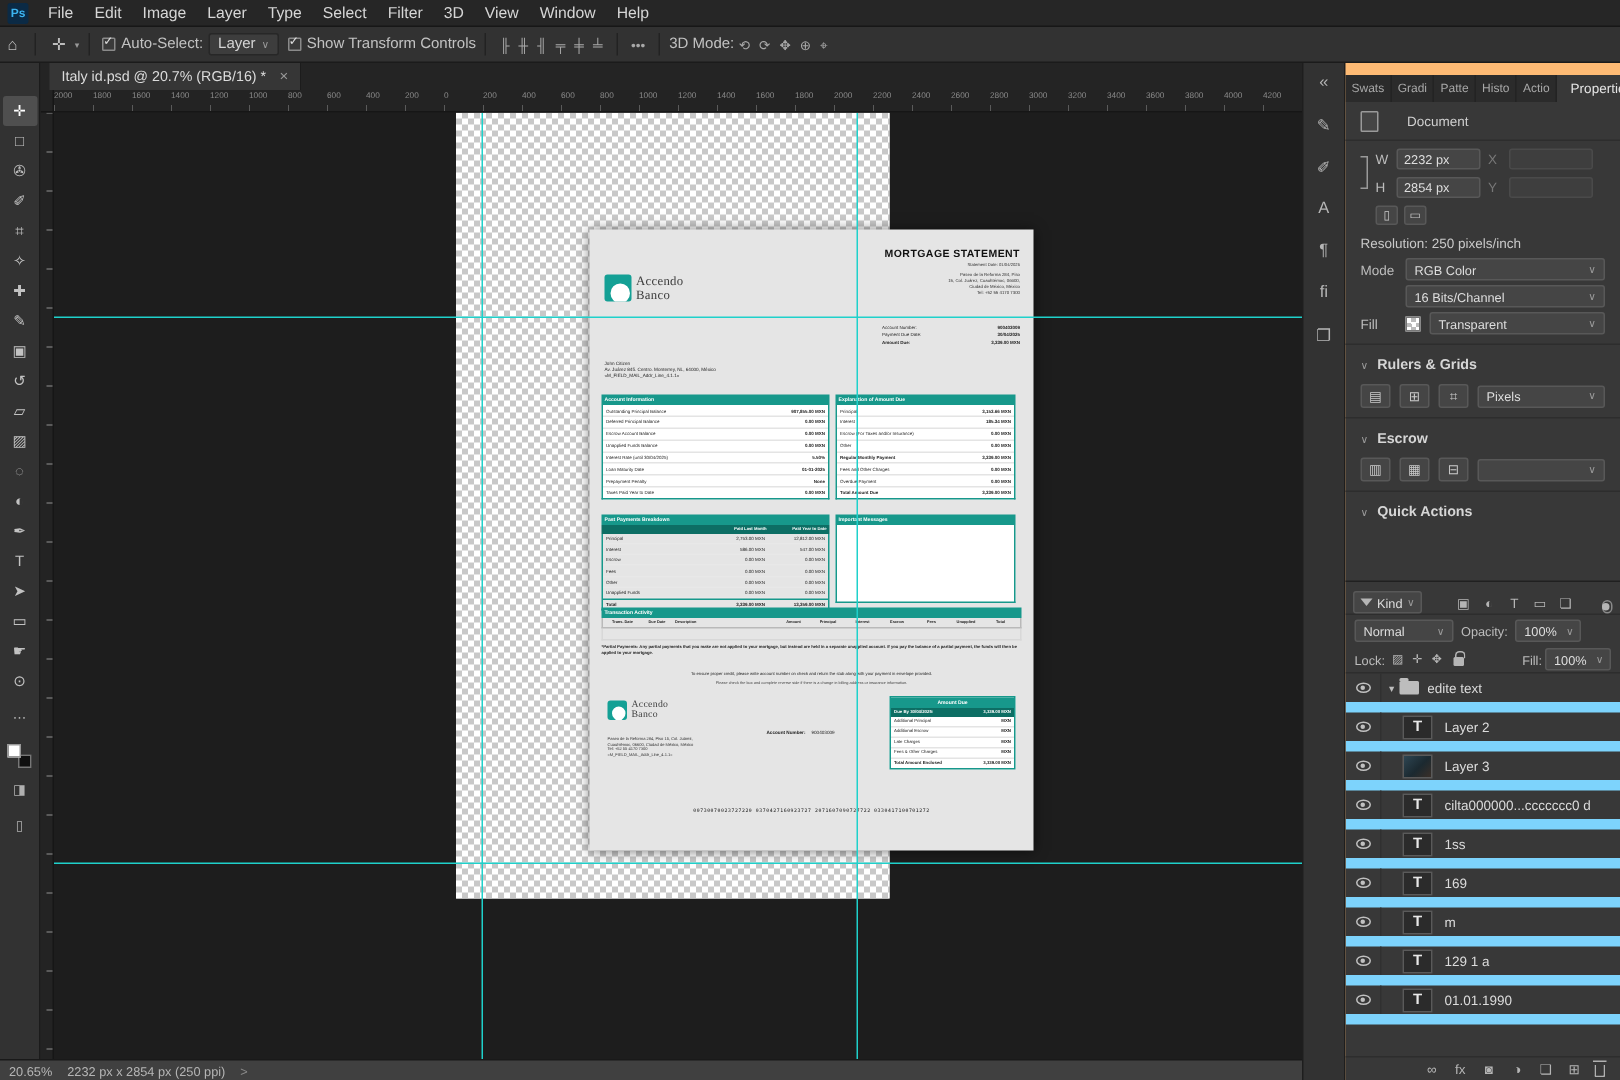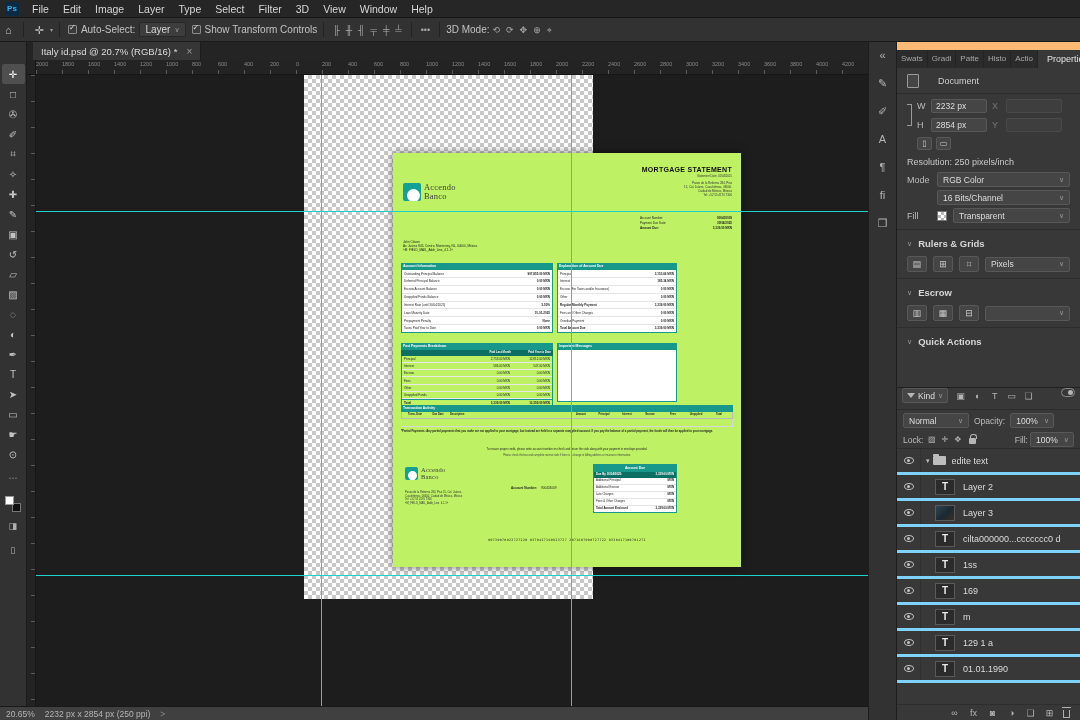--- a/index.html
+++ b/index.html
@@ -66,21 +66,21 @@
   
   .canvas{position:absolute;top:75px;left:36px;width:832px;bottom:14px;background:#1d1d1d;
     overflow:hidden;z-index:10}
   .checker{position:absolute;left:268px;top:0;width:289px;height:524px;background:#fff;
     background-image:conic-gradient(#c8c8c8 90deg,#fff 90deg 180deg,#c8c8c8 180deg 270deg,#fff 270deg);
     background-size:8px 8px;z-index:1}
   .guide-v{position:absolute;top:0;bottom:0;width:1px;background:#1fd1cb;z-index:6}
   .guide-h{position:absolute;left:0;right:0;height:1px;background:#1fd1cb;z-index:6}
 
   
-  .doc{position:absolute;left:357px;top:78px;width:348px;height:414px;background:#bef264;z-index:3;
+  .doc{position:absolute;left:357px;top:78px;width:296px;height:414px;background:#e5e5e5;z-index:3;
     box-shadow:0 0 8px rgba(0,0,0,.55);color:#222;font-size:3px;line-height:1.35}
   .doc-title{position:absolute;top:12px;right:9px;font-size:7px;font-weight:bold;letter-spacing:.3px;color:#111}
   .doc-stdate{position:absolute;top:22px;right:9px;font-size:2.8px;color:#333}
   .logo{position:absolute;top:30px;left:10px;display:flex;align-items:center;gap:3px}
   .logo-mark{width:18px;height:18px;background:#14a095;border-radius:2px;position:relative;overflow:hidden;flex:0 0 auto}
   .logo-mark::after{content:"";position:absolute;left:4px;top:6px;width:13px;height:13px;background:#fff;
     border-radius:50% 50% 0 50%;transform:rotate(45deg)}
   .logo-text{font-family:"Liberation Serif",serif;font-size:8.5px;color:#3d3d3d;line-height:1.05;letter-spacing:.2px}
   .logo.small .logo-mark{width:13px;height:13px}
   .logo.small .logo-mark::after{left:3px;top:4px;width:9px;height:9px}
@@ -186,36 +186,36 @@
     font-size:9px;display:flex;align-items:center;justify-content:center;flex:0 0 auto}
 
   
   .layerspanel{flex:1;display:flex;flex-direction:column;background:#383838;overflow:hidden}
   .layers-tabrow{height:18px;background:#2b2b2b;display:flex;align-items:flex-end;justify-content:space-between}
   .ltab{font-size:9px;color:#e4e4e4;background:#383838;padding:0 10px;line-height:18px}
   .lmenu{color:#9a9a9a;font-size:10px;padding:0 7px}
   .l-icon{font-size:9px;color:#b5b5b5;width:17px;height:15px;display:flex;align-items:center;
     justify-content:center;border-radius:2px;flex:0 0 auto}
   .l-icon.sm{width:13px;font-size:8px}
-  .filter-row{display:flex;align-items:flex-start;height:22px;padding:0 5px;gap:1px;border-bottom:1px solid #2d2d2d}
+  .filter-row{display:flex;align-items:flex-end;height:22px;padding:0 5px;gap:16px;border-bottom:1px solid #2d2d2d}
   .kindbox{display:flex;align-items:center;gap:3px;height:15px;background:#454545;border:1px solid #585858;
     border-radius:2px;padding:0 4px;font-size:8.5px;color:#dedede;margin-right:3px}
   .funnel{width:0;height:0;border-left:4px solid transparent;border-right:4px solid transparent;
     border-top:5px solid #b5b5b5}
   .kindbox::after{content:"∨";font-size:7px;color:#9a9a9a}
   .toggle{margin-left:auto;width:14px;height:9px;border:1px solid #8a8a8a;border-radius:5px;position:relative}
   .toggle::after{content:"";position:absolute;right:1px;top:1px;width:5px;height:5px;border-radius:50%;background:#b5b5b5}
   .blend-row{display:flex;align-items:center;height:21px;padding:0 6px;gap:5px;font-size:8.5px;color:#bdbdbd}
   .lock-row{display:flex;align-items:center;height:18px;padding:0 6px;gap:2px;font-size:8.5px;color:#bdbdbd;
     border-bottom:1px solid #2d2d2d}
   .padlock{width:7px;height:6px;background:#b5b5b5;border-radius:1px;position:relative;margin:2px 3px 0}
   .padlock::before{content:"";position:absolute;top:-4px;left:1px;width:5px;height:4px;border:1px solid #b5b5b5;
     border-bottom:none;border-radius:3px 3px 0 0}
   .layer-rows{flex:1;overflow:hidden}
-  .layer-row{height:26px;display:flex;align-items:center;border-bottom:3px solid #7dd3fc;padding-right:4px}
+  .layer-row{height:26px;display:flex;align-items:center;border-bottom:7px solid #7dd3fc;padding-right:4px}
   .eye-box{width:24px;height:100%;border-right:1px solid #303030;display:flex;align-items:center;
     justify-content:center;flex:0 0 auto}
   .eye{width:10px;height:7px;border:1px solid #c0c0c0;border-radius:50%;position:relative}
   .eye::after{content:"";position:absolute;inset:1px 2.5px;background:#c0c0c0;border-radius:50%}
   .caret{color:#bdbdbd;font-size:7px;margin:0 3px 0 5px}
   .folder{width:13px;height:9px;background:#bdbdbd;border-radius:1px;position:relative;margin-right:6px;flex:0 0 auto}
   .folder::before{content:"";position:absolute;top:-2px;left:0;width:6px;height:2px;background:#bdbdbd;
     border-radius:1px 1px 0 0}
   .thumb{width:20px;height:16px;background:#2b2b2b;border:1px solid #5a5a5a;color:#e8e8e8;font-size:10px;
     display:flex;align-items:center;justify-content:center;margin:0 8px 0 4px;font-weight:bold;flex:0 0 auto}

